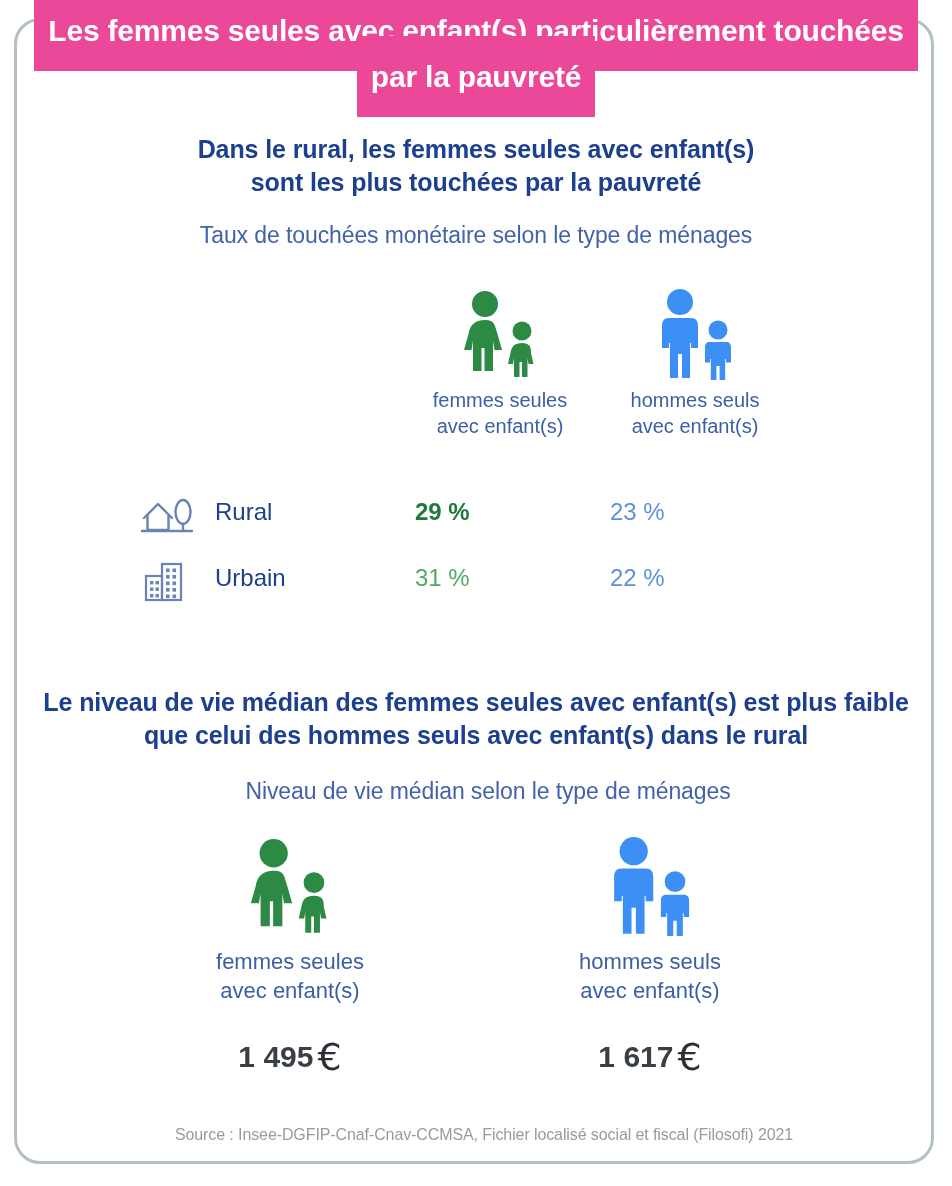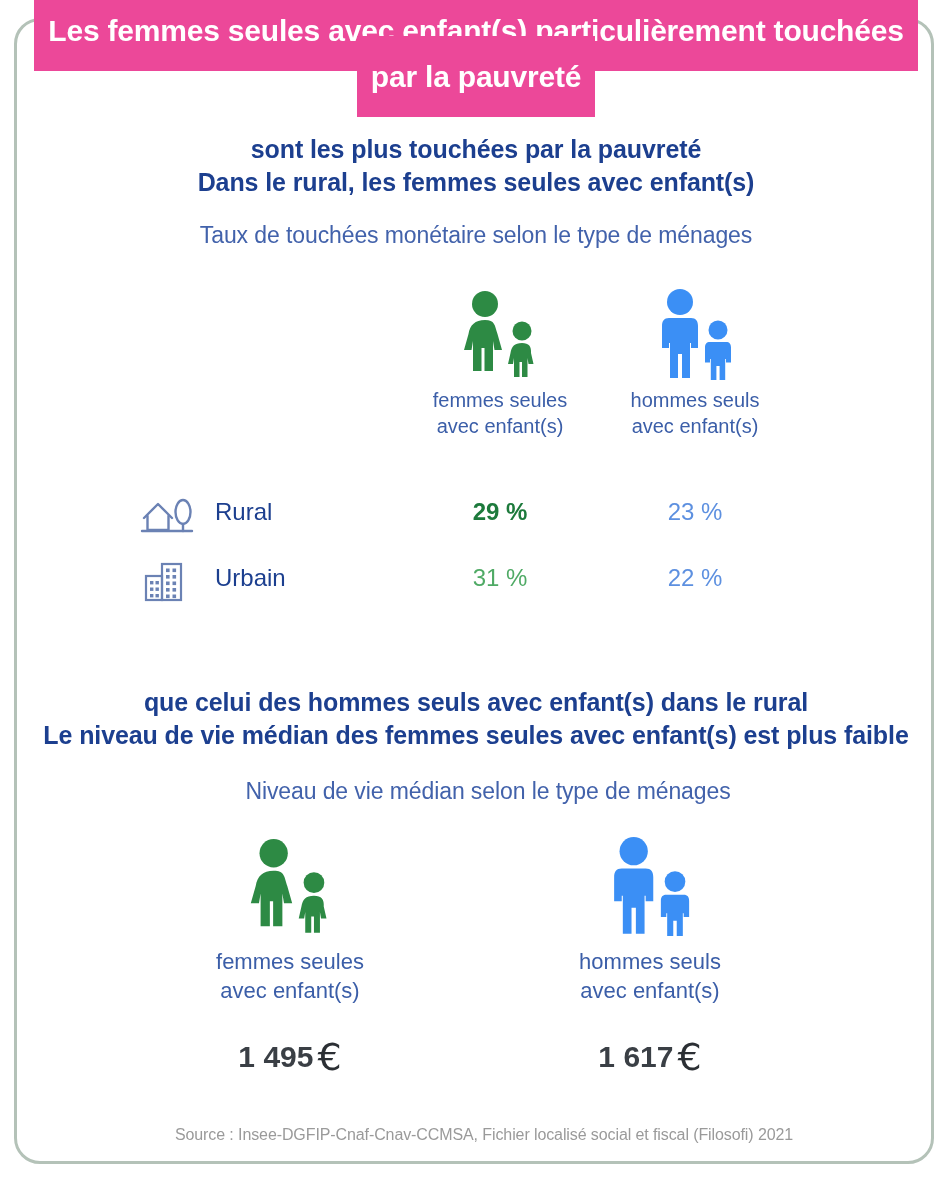--- a/index.html
+++ b/index.html
@@ -116,21 +116,21 @@
     left: 215px;
     top: 8px;
     font-size: 24px;
     font-weight: normal;
     color: #1c3f8f;
   }
   .cell {
     position: absolute;
     top: 8px;
     width: 170px;
-    text-align: center;
+    text-align: left;
     font-size: 24px;
   }
   .cell.c1 { left: 415px; }
   .cell.c2 { left: 610px; }
 
   .v-green-strong { color: #1d7a3c; font-weight: bold; }
   .v-green-soft   { color: #4faa65; font-weight: normal; }
   .v-blue         { color: #5d90e0; font-weight: normal; }
 
   
@@ -182,22 +182,22 @@
 
   <div class="card-frame"></div>
 
   <div class="title-wrap">
     <span class="title-holder">
       <span class="title-text">Les femmes seules avec enfant(s) particulièrement touchées par la pauvreté</span>
     </span>
   </div>
 
   <div class="sec-head" style="top:133px;">
+    <div>Dans le rural, les femmes seules avec enfant(s)</div>
     <div>sont les plus touchées par la pauvreté</div>
-    <div>Dans le rural, les femmes seules avec enfant(s)</div>
   </div>
 
   <div class="sec-sub" style="top:222px;">Taux de touchées monétaire selon le type de ménages</div>
 
   <div class="pict-col" style="left:415px; top:290px; width:170px;">
     <div class="picto">
       <svg width="86" height="90" viewBox="0 0 86 90" aria-hidden="true">
         <g fill="#2d8a44">
           <circle cx="28" cy="14" r="13"></circle>
           <path d="M28 30 h0 c-10 0-15 5-16.5 14 L7 60 h7.5 l1.5 -9 v30 h8.5 v-23 h3 v23 h8.5 v-30 l1.5 9 h7.5 l-4.5 -16 C37.5 35 38 30 28 30 Z"></path>
@@ -272,22 +272,22 @@
           </g>
         </g>
       </svg>
     </div>
     <div class="row-label">Urbain</div>
     <div class="cell c1 v-green-soft">31 %</div>
     <div class="cell c2 v-blue">22 %</div>
   </div>
 
   <div class="sec-head" style="top:686px;">
+    <div>Le niveau de vie médian des femmes seules avec enfant(s) est plus faible</div>
     <div>que celui des hommes seuls avec enfant(s) dans le rural</div>
-    <div>Le niveau de vie médian des femmes seules avec enfant(s) est plus faible</div>
   </div>
 
   <div class="sec-sub" style="top:778px;padding-left:12px;">Niveau de vie médian selon le type de ménages</div>
 
   <div class="big-col" style="left:140px; top:838px;">
     <div class="picto">
       <svg width="108" height="98" viewBox="0 0 86 90" aria-hidden="true">
         <g fill="#2d8a44">
           <circle cx="28" cy="14" r="13"></circle>
           <path d="M28 30 h0 c-10 0-15 5-16.5 14 L7 60 h7.5 l1.5 -9 v30 h8.5 v-23 h3 v23 h8.5 v-30 l1.5 9 h7.5 l-4.5 -16 C37.5 35 38 30 28 30 Z"></path>

